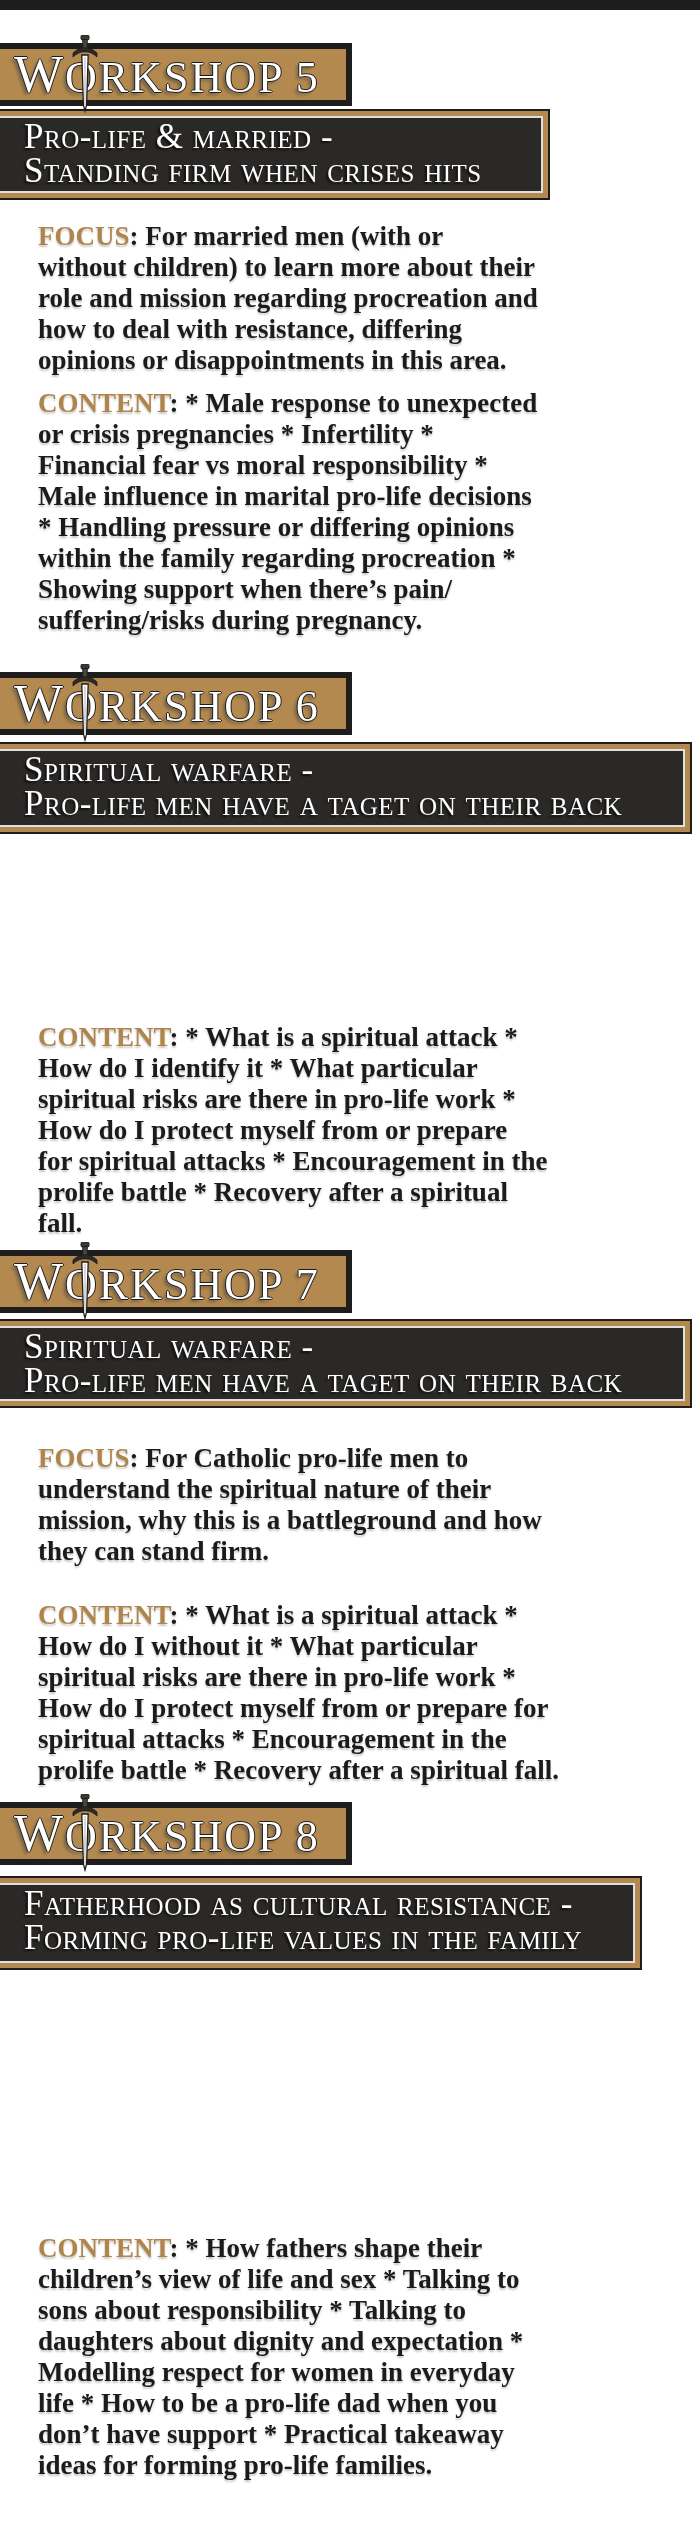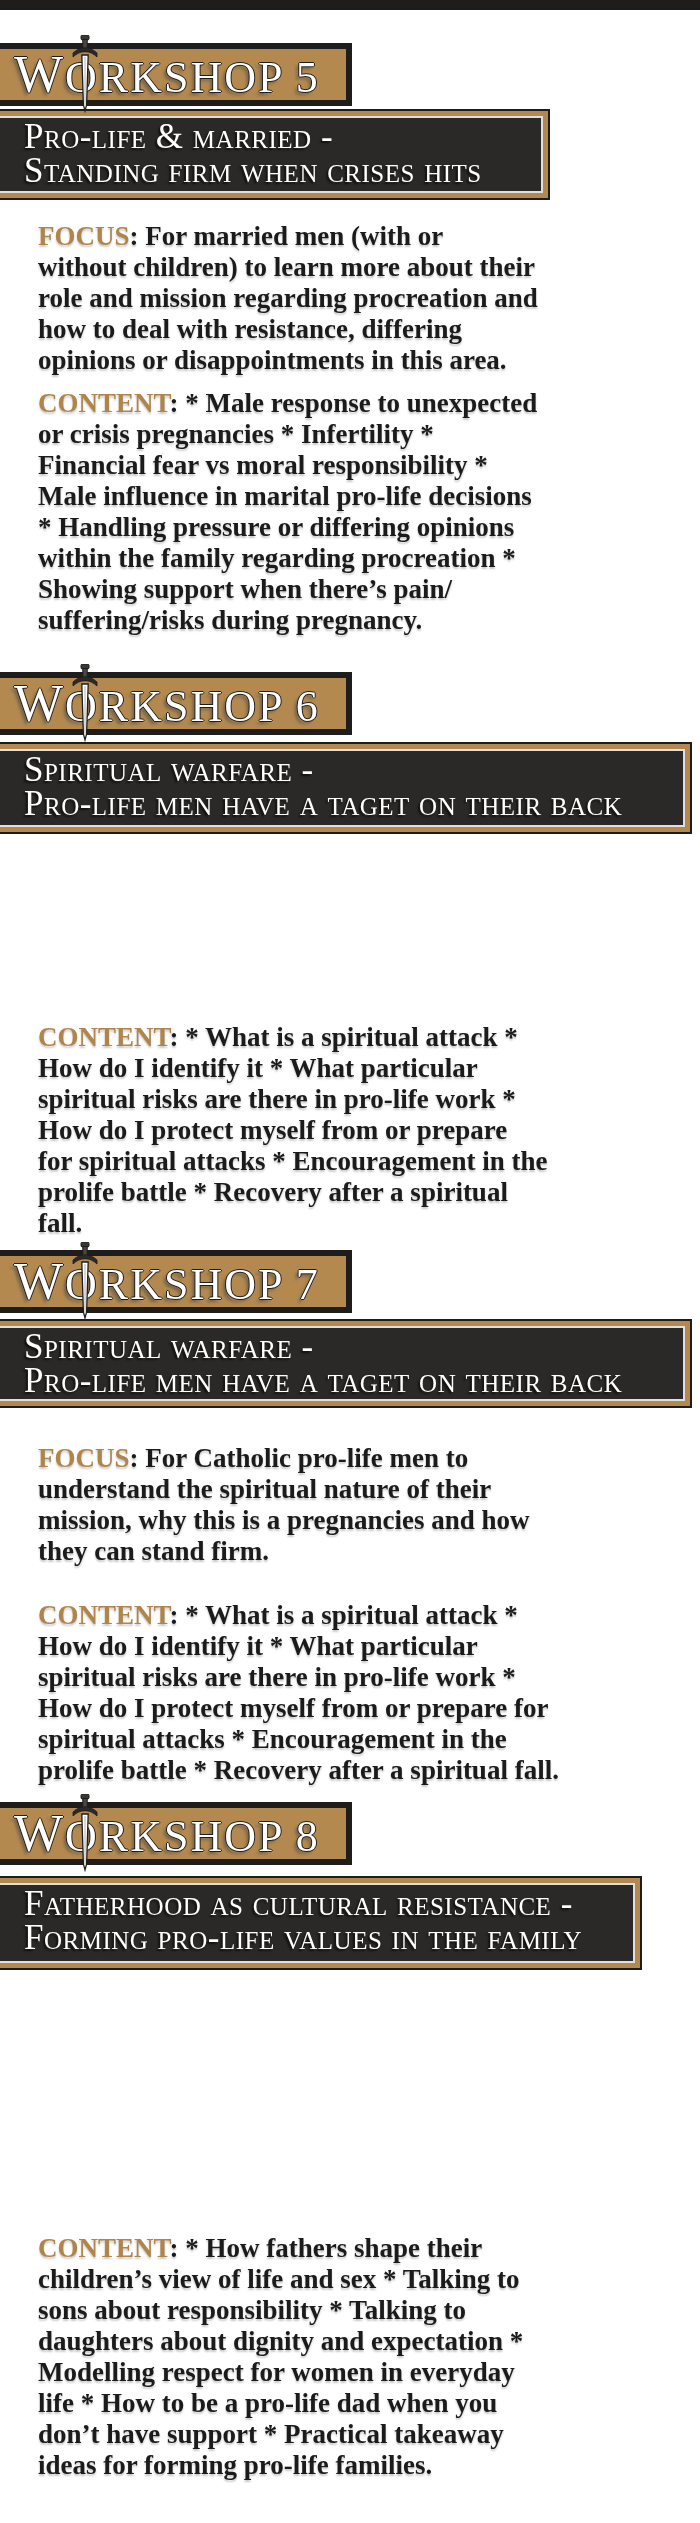--- a/index.html
+++ b/index.html
@@ -138,24 +138,24 @@
         </svg>
       </span>
       <h2 class="banner-title">Workshop 7</h2>
     </div>
     <div class="subbox">
       <p class="subtitle">Spiritual warfare -
 Pro-life men have a taget on their back</p>
     </div>
     <p class="para focus"><span class="label">FOCUS</span><span>: For Catholic pro-life men to
 understand the spiritual nature of their
-mission, why this is a pregnancies and how
+mission, why this is a battleground and how
 they can stand firm.</span></p>
     <p class="para content"><span class="label">CONTENT</span><span>: * What is a spiritual attack *
-How do I identify it * What particular
+How do I without it * What particular
 spiritual risks are there in pro-life work *
 How do I protect myself from or prepare for
 spiritual attacks * Encouragement in the
 prolife battle * Recovery after a spiritual fall.</span></p>
   </section>
 
   <section class="workshop w3">
     <div class="banner">
       <span class="sword">
         <svg viewBox="0 0 26 80" xmlns="http://www.w3.org/2000/svg">

